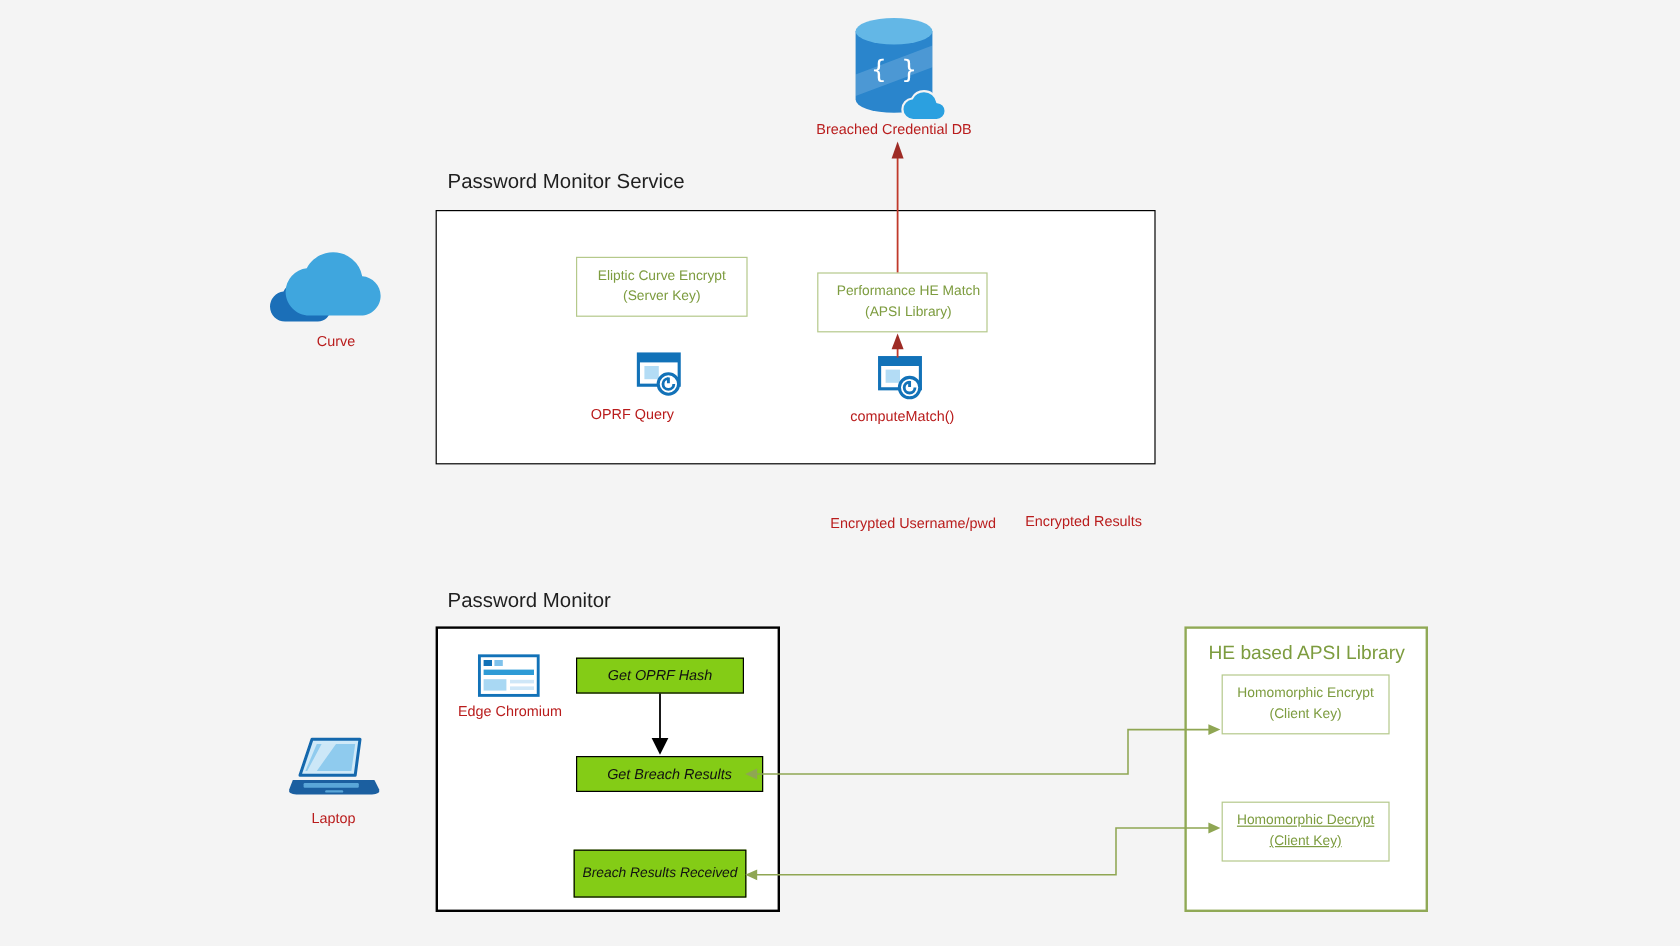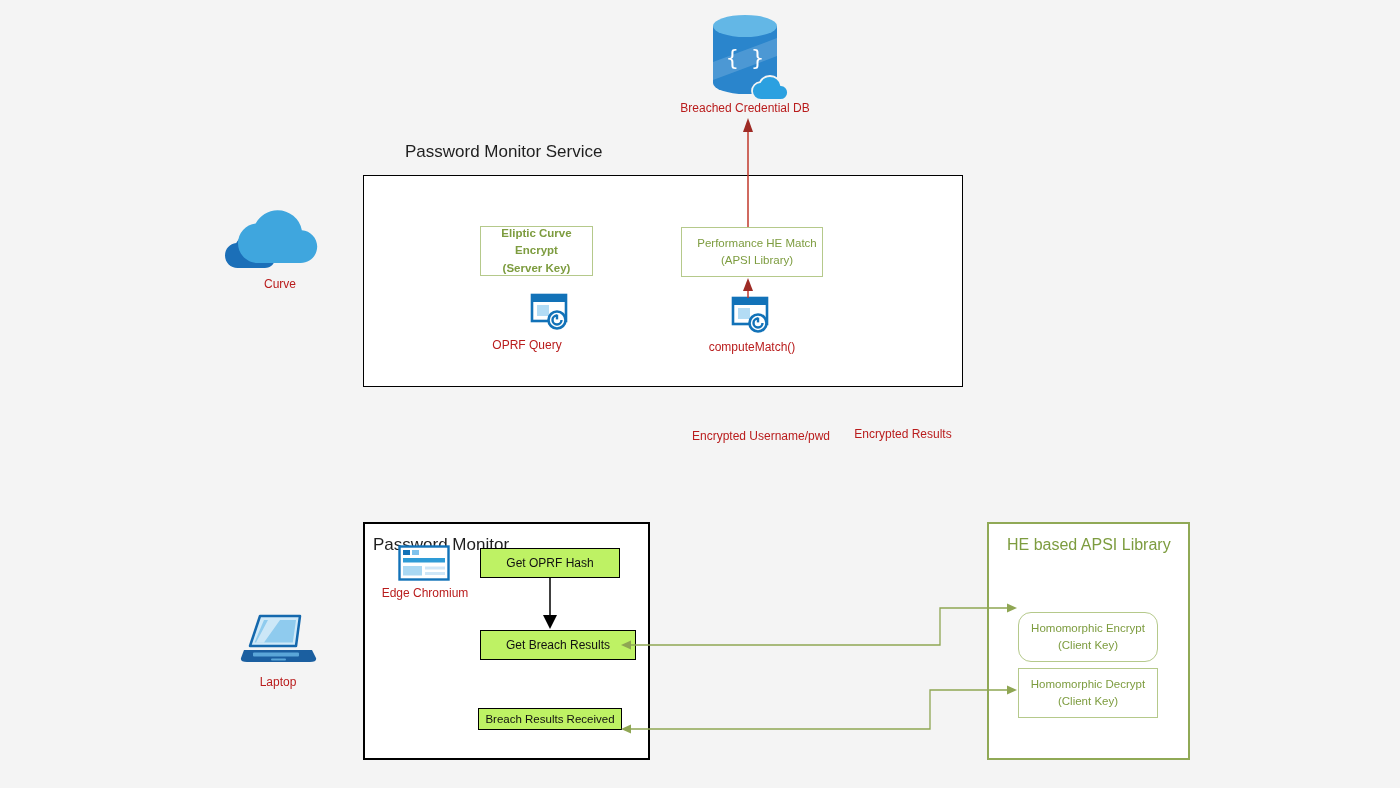--- a/index.html
+++ b/index.html
@@ -10,50 +10,50 @@
     font-family:"Liberation Sans", sans-serif;
     color:#1f1f1f;
     overflow:hidden;
   }
   .abs { position:absolute; }
   .section-title { position:absolute; font-size:17px; color:#1f1f1f; }
   .big-box { position:absolute; background:#ffffff; border:1.3px solid #000; }
   .client-big-box { position:absolute; background:#ffffff; border:2px solid #000; }
   .apsi-big-box { position:absolute; background:#ffffff; border:2.5px solid #90a956; }
   .node-box {
-    position:absolute; background:#bef264; border:1px solid #000;
+    position:absolute; background:#84cc16; border:1px solid #000;
     display:flex; align-items:center; justify-content:center;
-    text-align:left; font-size:12px; color:#111;
+    text-align:left; font-size:12px; color:#111;font-style:italic;
   }
   .node-box.small-text { font-size:11.5px; }
   .olive-box {
     position:absolute; background:#fff; border:1px solid #b5c98b;
     color:#7d9c3f; display:flex; align-items:center; justify-content:center;
     text-align:center; font-size:11.5px; line-height:1.5; white-space:pre-line;
   }
   .icon-label { position:absolute; font-size:12px; color:#b91c1c; text-align:center; }
   .apsi-title { position:absolute; font-size:16px; color:#7d9c3f; }
   .connector-layer { position:absolute; left:0; top:0; pointer-events:none; }
 </style>
 </head>
 <body>
 
 <div class="big-box" style="left:363px; top:175px; width:600px; height:212px;"></div>
 
 <div class="client-big-box" style="left:363px; top:522px; width:287px; height:238px;"></div>
 
 <div class="apsi-big-box" style="left:987px; top:522px; width:203px; height:238px;"></div>
 
-<div class="section-title" style="left:373px; top:142px;margin-left:32px;">Password Monitor Service</div>
+<div class="section-title" style="left:373px; top:142px;">Password Monitor Service</div>
 
-<div class="section-title" style="left:373px; top:491px;margin-top:44px;">Password Monitor</div>
+<div class="section-title" style="left:373px; top:491px;">Password Monitor</div>
 
 <div class="apsi-title" style="left:1007px; top:536px;">HE based APSI Library</div>
 
-<div class="olive-box" style="left:480px; top:226px; width:113px; height:50px;font-weight:bold;">Eliptic Curve Encrypt
+<div class="olive-box" style="left:480px; top:214px; width:143px; height:50px;">Eliptic Curve Encrypt
 (Server Key)</div>
 
 <div class="olive-box" style="left:681px; top:227px; width:142px; height:50px;padding-left:10px;">Performance HE Match
 (APSI Library)</div>
 
 <div class="abs" style="left:529px; top:292px; width:44px; height:40px;">
   <svg width="44" height="40" viewBox="0 0 44 40">
     <rect x="3" y="3" width="34" height="26" fill="#ffffff" stroke="#1272b8" stroke-width="2.6"></rect>
     <rect x="3" y="3" width="34" height="7" fill="#1272b8"></rect>
     <rect x="8" y="13" width="12" height="11" fill="#b3dcf5"></rect>
@@ -120,26 +120,26 @@
     <rect x="27" y="21.5" width="20" height="3" fill="#cfe7f8"></rect>
     <rect x="27" y="27" width="20" height="3" fill="#cfe7f8"></rect>
   </svg>
 </div>
 <div class="icon-label" style="left:381px; top:586px; width:88px;">Edge Chromium</div>
 
 <div class="node-box" style="left:480px; top:548px; width:140px; height:30px;">Get OPRF Hash</div>
 
 <div class="node-box" style="left:480px; top:630px; width:156px; height:30px;">Get Breach Results</div>
 
-<div class="node-box small-text" style="left:478px; top:708px; width:144px; height:22px;">Breach Results Received</div>
+<div class="node-box small-text" style="left:478px; top:708px; width:144px; height:40px;">Breach Results Received</div>
 
-<div class="olive-box" style="left:1018px; top:612px; width:140px; height:50px;border-radius:13px;">Homomorphic Encrypt
+<div class="olive-box" style="left:1018px; top:562px; width:140px; height:50px;">Homomorphic Encrypt
 (Client Key)</div>
 
-<div class="olive-box" style="left:1018px; top:668px; width:140px; height:50px;">Homomorphic Decrypt
+<div class="olive-box" style="left:1018px; top:668px; width:140px; height:50px;text-decoration:underline;">Homomorphic Decrypt
 (Client Key)</div>
 
 <svg class="connector-layer" width="1400" height="788" viewBox="0 0 1400 788">
 
   <g>
     <line x1="748" y1="227" x2="748" y2="131" stroke="#c0392b" stroke-width="1.5"></line>
     <polygon points="748,118 743,132 753,132" fill="#9e2b25"></polygon>
   </g>
 
   <g>

